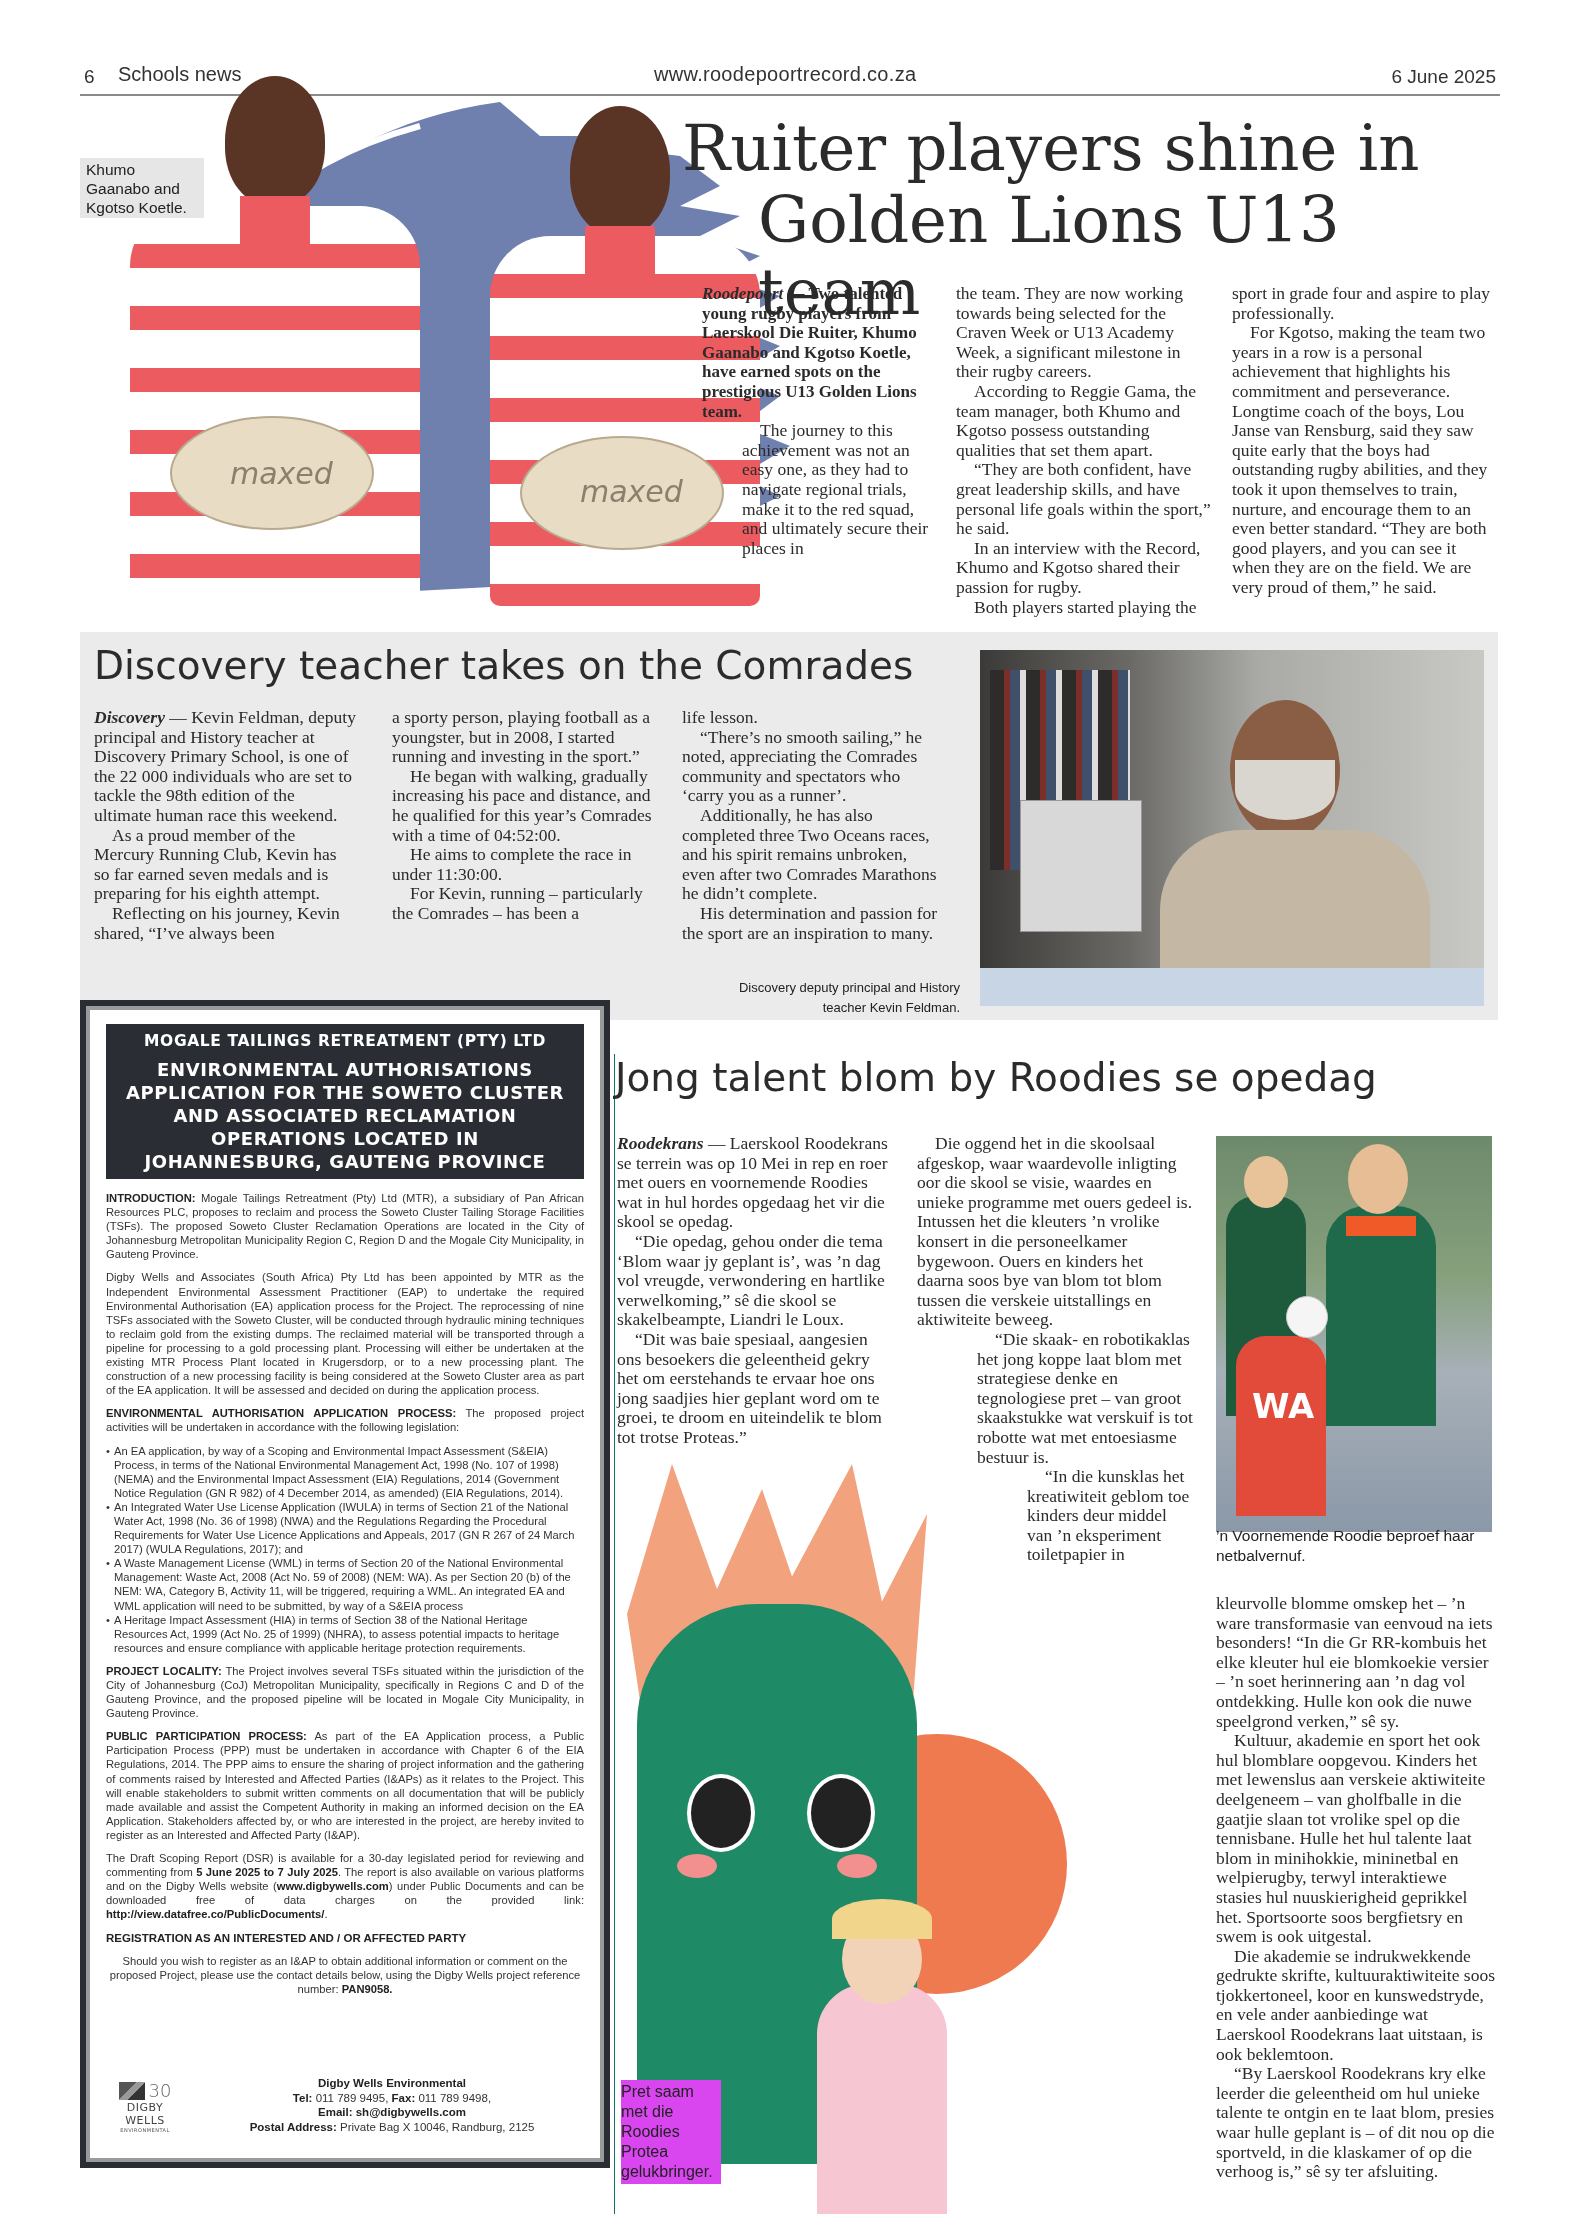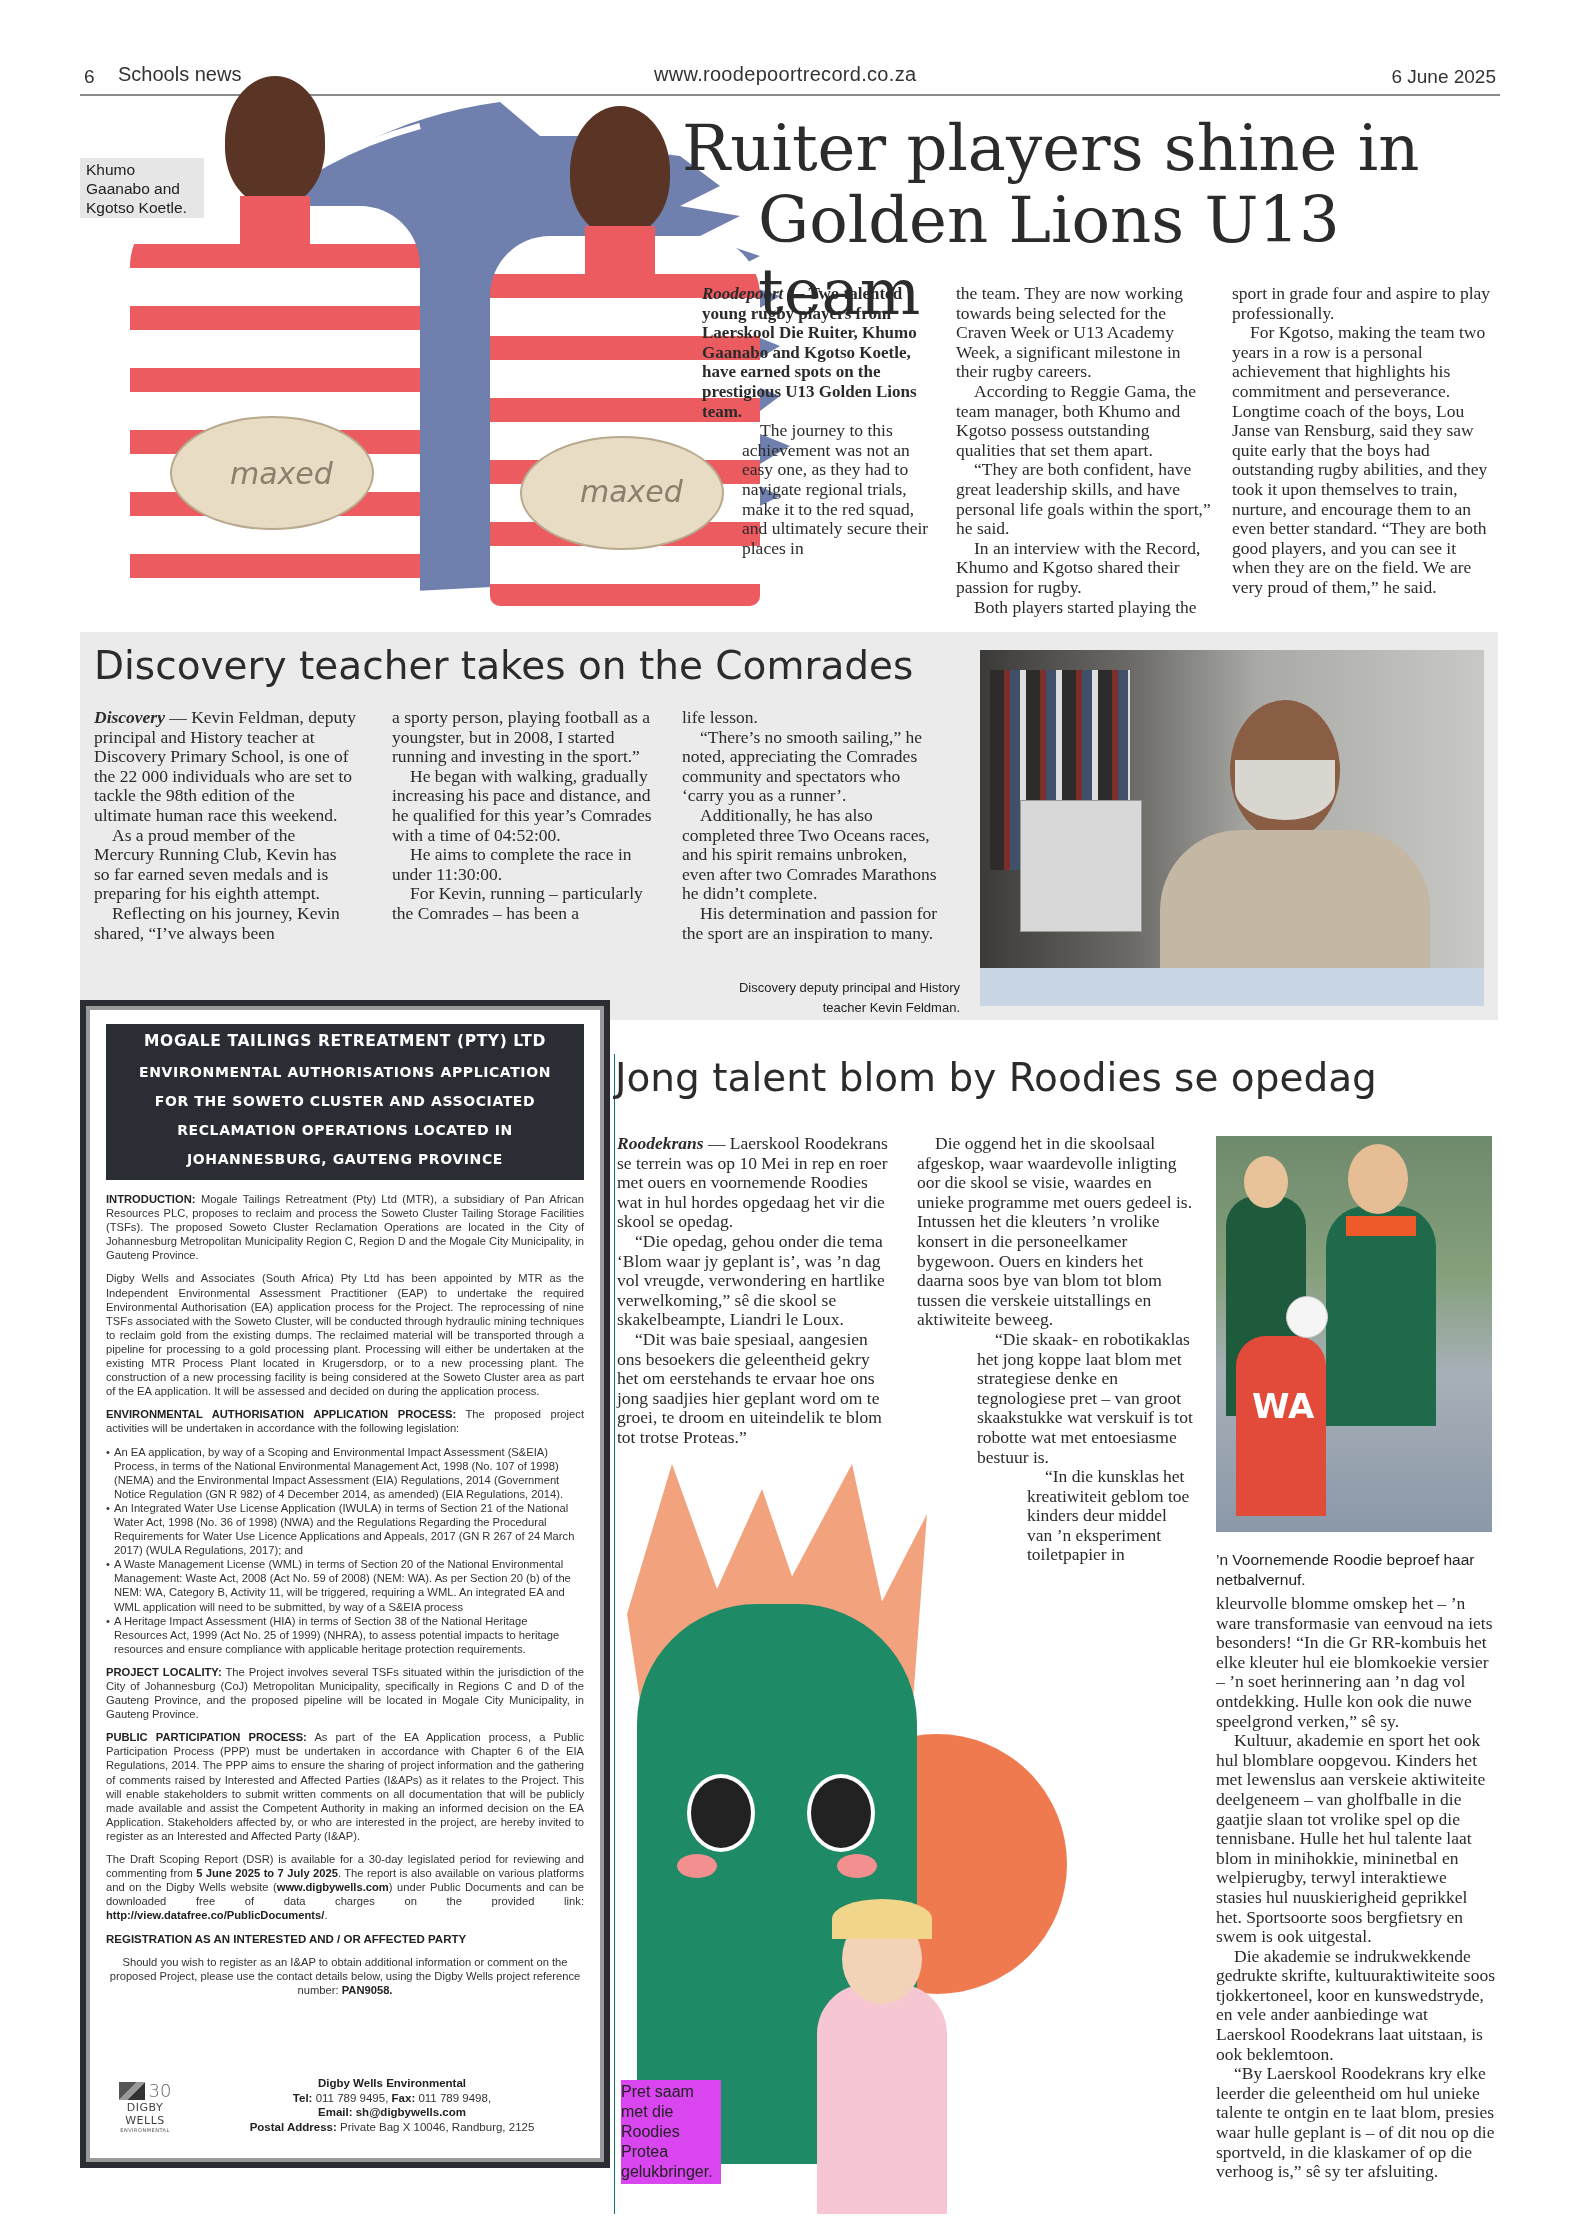--- a/index.html
+++ b/index.html
@@ -113,21 +113,21 @@
     <div class="abs" style="left:180px;top:180px;width:270px;height:176px;border-radius:80px 80px 0 0;background:#c4b7a3;"></div>
     <div class="abs" style="left:0;top:318px;width:504px;height:38px;background:#c7d5e4;"></div>
   </div>
 </div>
 
 <div class="abs" style="left:80px;top:1000px;width:530px;height:1168px;background:#2a2d33;padding:6px;box-sizing:border-box;">
   <div style="width:100%;height:100%;background:#9a9a9a;padding:4px;box-sizing:border-box;">
     <div class="ad" style="width:100%;height:100%;background:#fff;padding:14px 16px;box-sizing:border-box;position:relative;">
       <div style="background:#2a2d33;color:#fff;text-align:center;font-family:'DejaVu Sans',sans-serif;font-weight:bold;padding:6px 8px;margin-bottom:12px;">
         <div style="font-size:15.5px;line-height:22px;letter-spacing:.6px;margin-bottom:6px;">MOGALE TAILINGS RETREATMENT (PTY) LTD</div>
-        <div style="font-size:14px;line-height:29px;letter-spacing:.6px;padding:0 6px;">ENVIRONMENTAL AUTHORISATIONS APPLICATION FOR THE SOWETO CLUSTER AND ASSOCIATED RECLAMATION OPERATIONS LOCATED IN JOHANNESBURG, GAUTENG PROVINCE</div>
+        <div style="font-size:18px;line-height:23px;letter-spacing:.6px;padding:0 6px;">ENVIRONMENTAL AUTHORISATIONS APPLICATION FOR THE SOWETO CLUSTER AND ASSOCIATED RECLAMATION OPERATIONS LOCATED IN JOHANNESBURG, GAUTENG PROVINCE</div>
       </div>
       <p><b>INTRODUCTION:</b> <span>Mogale Tailings Retreatment (Pty) Ltd (MTR), a subsidiary of Pan African Resources PLC, proposes to reclaim and process the Soweto Cluster Tailing Storage Facilities (TSFs). The proposed Soweto Cluster Reclamation Operations are located in the City of Johannesburg Metropolitan Municipality Region C, Region D and the Mogale City Municipality, in Gauteng Province.</span></p>
       <p>Digby Wells and Associates (South Africa) Pty Ltd has been appointed by MTR as the Independent Environmental Assessment Practitioner (EAP) to undertake the required Environmental Authorisation (EA) application process for the Project. The reprocessing of nine TSFs associated with the Soweto Cluster, will be conducted through hydraulic mining techniques to reclaim gold from the existing dumps. The reclaimed material will be transported through a pipeline for processing to a gold processing plant. Processing will either be undertaken at the existing MTR Process Plant located in Krugersdorp, or to a new processing plant. The construction of a new processing facility is being considered at the Soweto Cluster area as part of the EA application. It will be assessed and decided on during the application process.</p>
       <p><b>ENVIRONMENTAL AUTHORISATION APPLICATION PROCESS:</b> <span>The proposed project activities will be undertaken in accordance with the following legislation:</span></p>
       <ul>
         <li>An EA application, by way of a Scoping and Environmental Impact Assessment (S&amp;EIA) Process, in terms of the National Environmental Management Act, 1998 (No. 107 of 1998) (NEMA) and the Environmental Impact Assessment (EIA) Regulations, 2014 (Government Notice Regulation (GN R 982) of 4 December 2014, as amended) (EIA Regulations, 2014).</li>
         <li>An Integrated Water Use License Application (IWULA) in terms of Section 21 of the National Water Act, 1998 (No. 36 of 1998) (NWA) and the Regulations Regarding the Procedural Requirements for Water Use Licence Applications and Appeals, 2017 (GN R 267 of 24 March 2017) (WULA Regulations, 2017); and</li>
         <li>A Waste Management License (WML) in terms of Section 20 of the National Environmental Management: Waste Act, 2008 (Act No. 59 of 2008) (NEM: WA). As per Section 20 (b) of the NEM: WA, Category B, Activity 11, will be triggered, requiring a WML. An integrated EA and WML application will need to be submitted, by way of a S&amp;EIA process</li>
         <li>A Heritage Impact Assessment (HIA) in terms of Section 38 of the National Heritage Resources Act, 1999 (Act No. 25 of 1999) (NHRA), to assess potential impacts to heritage resources and ensure compliance with applicable heritage protection requirements.</li>
       </ul>
@@ -186,21 +186,21 @@
   <div class="abs photo" style="left:601px;top:82px;width:276px;height:396px;background:linear-gradient(180deg,#6e8a6c 0%,#86a07c 35%,#a7b0b8 60%,#8b98a8 100%);">
     <div class="abs" style="left:10px;top:60px;width:80px;height:220px;border-radius:30px 30px 0 0;background:#1e5a3c;"></div>
     <div class="abs" style="left:28px;top:20px;width:44px;height:52px;border-radius:50%;background:#e8c39a;"></div>
     <div class="abs" style="left:110px;top:70px;width:110px;height:220px;border-radius:40px 40px 0 0;background:#1e6a4a;"></div>
     <div class="abs" style="left:130px;top:80px;width:70px;height:20px;background:#f05a28;"></div>
     <div class="abs" style="left:132px;top:8px;width:60px;height:70px;border-radius:50%;background:#e6bd95;"></div>
     <div class="abs" style="left:20px;top:200px;width:90px;height:180px;border-radius:30px 30px 0 0;background:#e24a3a;"></div>
     <span class="abs" style="left:36px;top:250px;font-family:'DejaVu Sans',sans-serif;font-size:34px;color:#fff;font-weight:bold;">WA</span>
     <div class="abs" style="left:70px;top:160px;width:40px;height:40px;border-radius:50%;background:#f5f5f5;border:1px solid #ccc;"></div>
   </div>
-  <div class="abs caption" style="left:601px;top:496px;width:276px;font-size:15.5px;line-height:20px;">’n Voornemende Roodie beproef haar netbalvernuf.</div>
+  <div class="abs caption" style="left:601px;top:472px;width:276px;font-size:15.5px;line-height:20px;">’n Voornemende Roodie beproef haar netbalvernuf.</div>
 
   <div class="abs body-text" style="left:601px;top:540px;width:280px;">
     <p class="first">kleurvolle blomme omskep het – ’n ware transformasie van eenvoud na iets besonders! “In die Gr RR-kombuis het elke kleuter hul eie blomkoekie versier – ’n soet herinnering aan ’n dag vol ontdekking. Hulle kon ook die nuwe speelgrond verken,” sê sy.</p>
     <p>Kultuur, akademie en sport het ook hul blomblare oopgevou. Kinders het met lewenslus aan verskeie aktiwiteite deelgeneem – van gholfballe in die gaatjie slaan tot vrolike spel op die tennisbane. Hulle het hul talente laat blom in minihokkie, mininetbal en welpierugby, terwyl interaktiewe stasies hul nuuskierigheid geprikkel het. Sportsoorte soos bergfietsry en swem is ook uitgestal.</p>
     <p>Die akademie se indrukwekkende gedrukte skrifte, kultuuraktiwiteite soos tjokkertoneel, koor en kunswedstryde, en vele ander aanbiedinge wat Laerskool Roodekrans laat uitstaan, is ook beklemtoon.</p>
     <p>“By Laerskool Roodekrans kry elke leerder die geleentheid om hul unieke talente te ontgin en te laat blom, presies waar hulle geplant is – of dit nou op die sportveld, in die klaskamer of op die verhoog is,” sê sy ter afsluiting.</p>
   </div>
 </div>
 
 </body></html>

